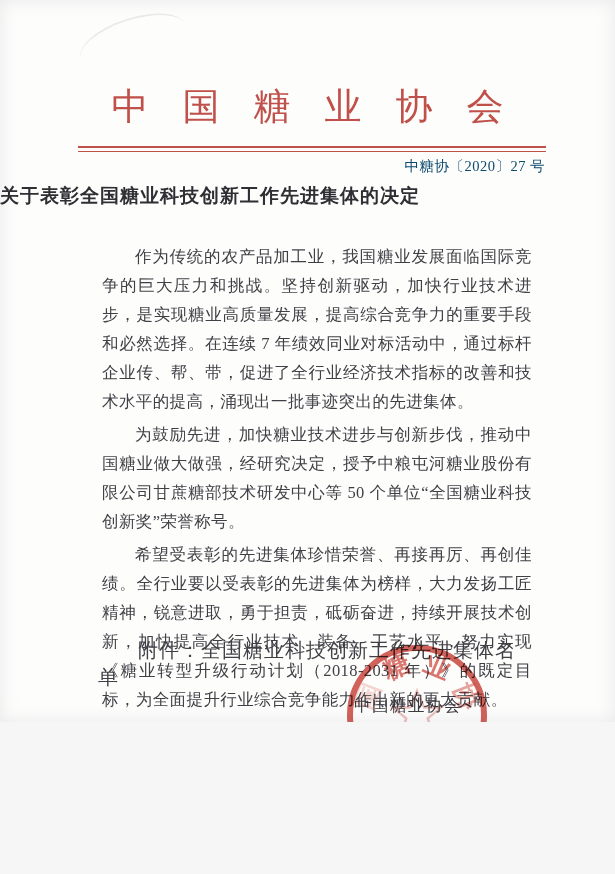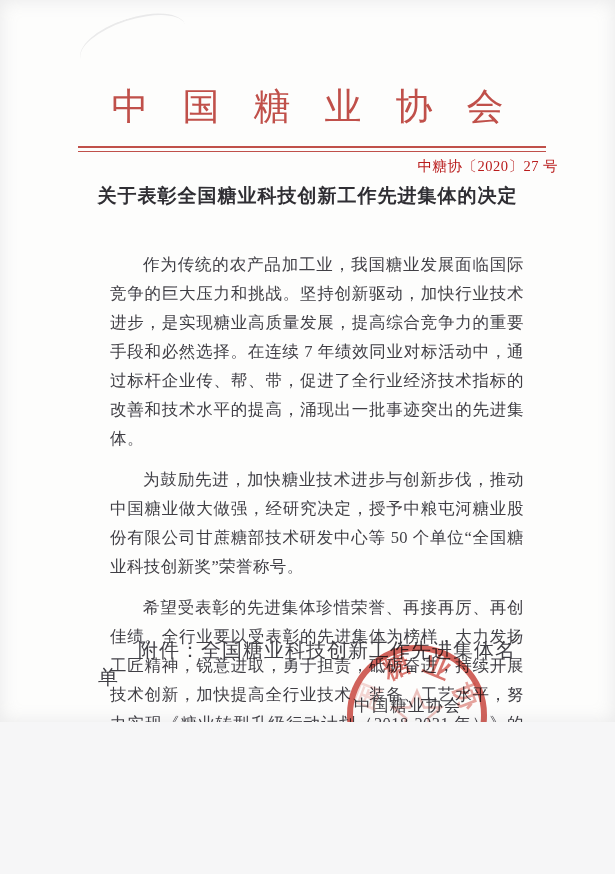--- a/index.html
+++ b/index.html
@@ -19,33 +19,33 @@
     position:absolute;top:82px;left:0;width:615px;
     text-align:center;
     font-size:37px;letter-spacing:34px;text-indent:34px;
     font-weight:500;white-space:nowrap;
   }
   .red-rule{
     position:absolute;top:146px;left:78px;width:468px;height:3px;
     border-top:2px solid;border-bottom:1px solid;
   }
   .doc-number{
-    position:absolute;top:157px;right:57px;
-    font-size:14.5px;color:#b91c1c;letter-spacing:.5px;
+    position:absolute;top:157px;right:70px;
+    font-size:14.5px;color:#0c4a6e;letter-spacing:.5px;
   }
   .doc-title{
-    position:absolute;top:183px;left:0;width:615px;text-align:center;
+    position:absolute;top:183px;left:0;width:615px;text-align:left;
     font-size:19px;font-weight:700;color:#2f2e33;letter-spacing:1px;
   }
   .body-block{
     position:absolute;top:238px;left:98px;width:438px;
     font-size:16.5px;line-height:29px;color:#403f45;
     text-align:justify;letter-spacing:.4px;
   }
-  .body-block p{margin:12px;text-indent:2em;}
+  .body-block p{margin:4px;text-indent:2em;}
   .attachment{
     position:absolute;top:637px;left:98px;width:438px;
     font-size:20px;color:#403f45;text-indent:2em;letter-spacing:1px;
   }
   .signature{
     position:absolute;top:695px;left:298px;width:220px;text-align:center;
     font-size:16.5px;color:#3c3b40;letter-spacing:1.5px;
   }
   .sign-date{
     position:absolute;top:729px;left:298px;width:220px;text-align:center;

